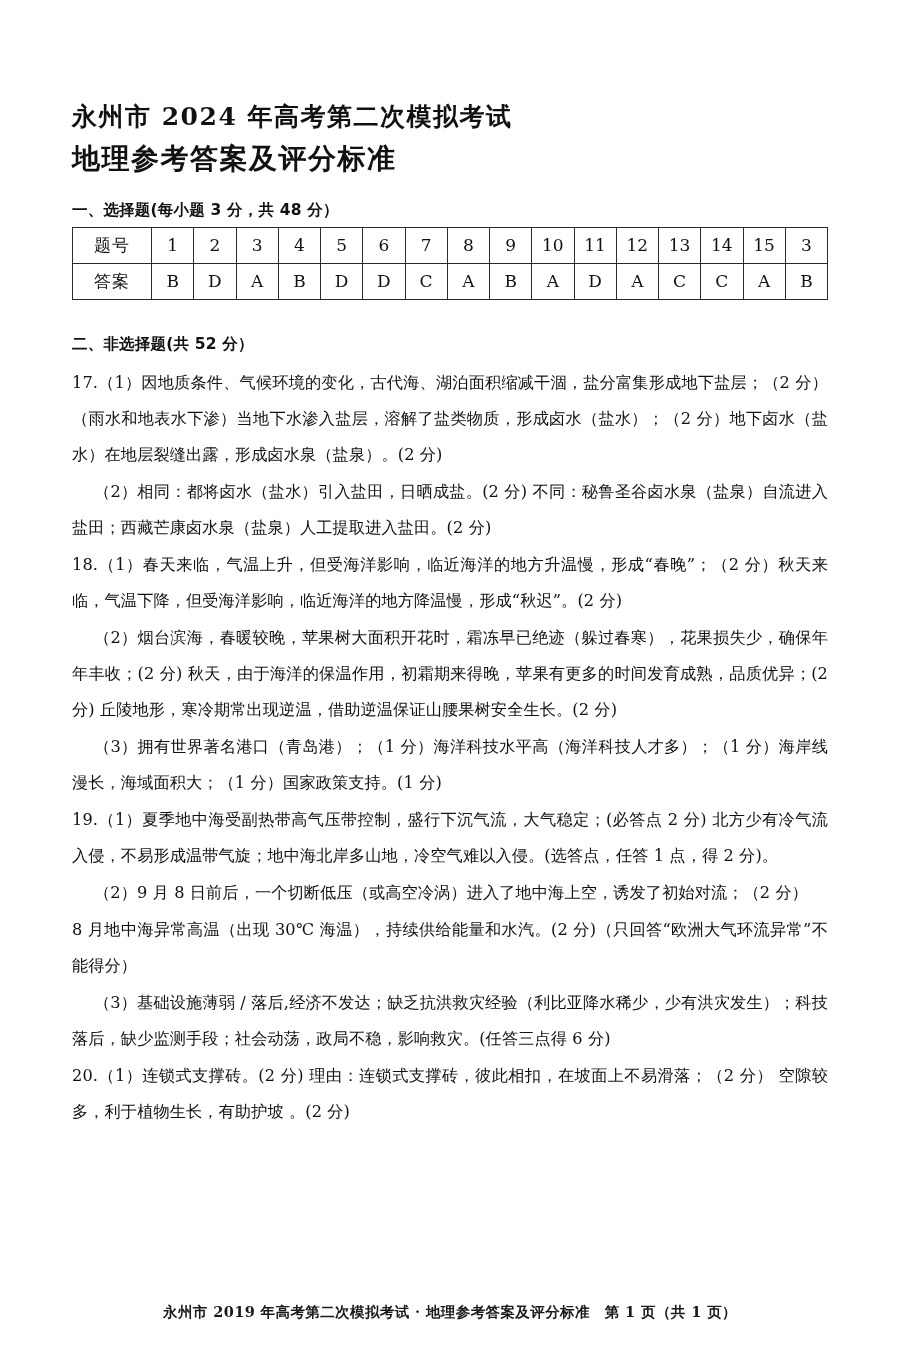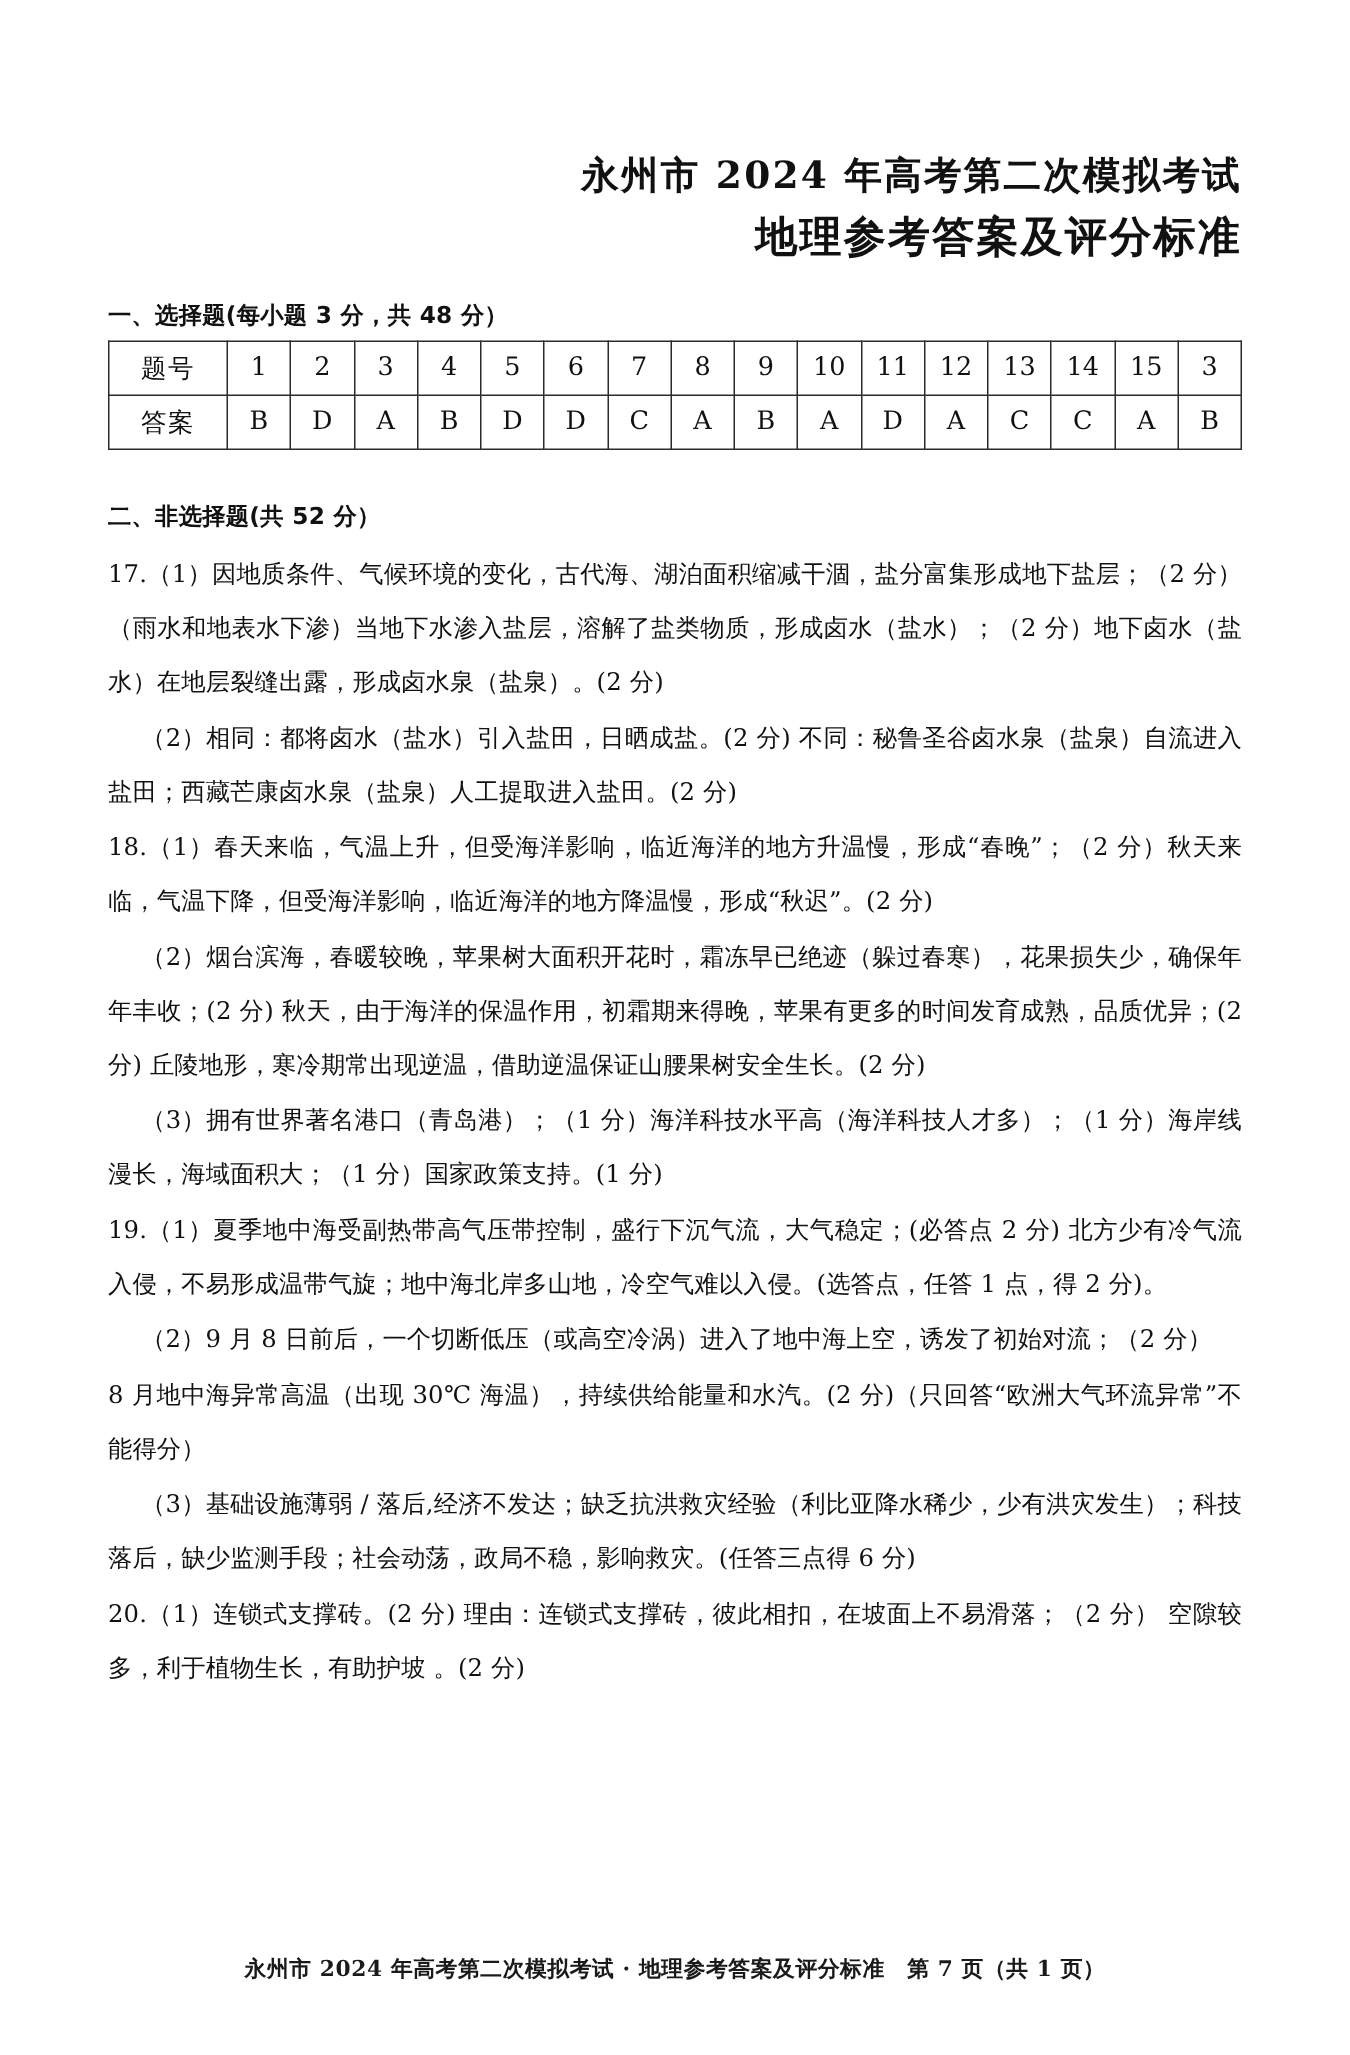--- a/index.html
+++ b/index.html
@@ -21,21 +21,21 @@
     left: 0; top: 0;
     width: 900px;
     height: 1370px;
     box-sizing: border-box;
     padding: 0 72px;
   }
 
   
   .title-block {
     padding-top: 100px;
-    text-align: right;
+    text-align: left;
   }
   .doc-title {
     font-family: "DejaVu Serif", "Liberation Serif", serif;
     font-size: 25px;
     font-weight: 700;
     letter-spacing: 1.5px;
     line-height: 1.35;
     margin: 0;
   }
   .doc-subtitle {
@@ -177,15 +177,15 @@
     <p class="para">18.（1）春天来临，气温上升，但受海洋影响，临近海洋的地方升温慢，形成“春晚”；（2 分）秋天来临，气温下降，但受海洋影响，临近海洋的地方降温慢，形成“秋迟”。(2 分)</p>
     <p class="para indent">（2）烟台滨海，春暖较晚，苹果树大面积开花时，霜冻早已绝迹（躲过春寒），花果损失少，确保年年丰收；(2 分) 秋天，由于海洋的保温作用，初霜期来得晚，苹果有更多的时间发育成熟，品质优异；(2 分) 丘陵地形，寒冷期常出现逆温，借助逆温保证山腰果树安全生长。(2 分)</p>
     <p class="para indent">（3）拥有世界著名港口（青岛港）；（1 分）海洋科技水平高（海洋科技人才多）；（1 分）海岸线漫长，海域面积大；（1 分）国家政策支持。(1 分)</p>
     <p class="para">19.（1）夏季地中海受副热带高气压带控制，盛行下沉气流，大气稳定；(必答点 2 分) 北方少有冷气流入侵，不易形成温带气旋；地中海北岸多山地，冷空气难以入侵。(选答点，任答 1 点，得 2 分)。</p>
     <p class="para indent">（2）9 月 8 日前后，一个切断低压（或高空冷涡）进入了地中海上空，诱发了初始对流；（2 分）</p>
     <p class="para">8 月地中海异常高温（出现 30℃ 海温），持续供给能量和水汽。(2 分)（只回答“欧洲大气环流异常”不能得分）</p>
     <p class="para indent">（3）基础设施薄弱 / 落后,经济不发达；缺乏抗洪救灾经验（利比亚降水稀少，少有洪灾发生）；科技落后，缺少监测手段；社会动荡，政局不稳，影响救灾。(任答三点得 6 分)</p>
     <p class="para">20.（1）连锁式支撑砖。(2 分) 理由：连锁式支撑砖，彼此相扣，在坡面上不易滑落；（2 分） 空隙较多，利于植物生长，有助护坡 。(2 分)</p>
   </div>
 
-  <div class="footer">永州市 2024 年高考第二次模拟考试 · 地理参考答案及评分标准　第 7 页（共 1 页）</div>
+  <div class="footer">永州市 2019 年高考第二次模拟考试 · 地理参考答案及评分标准　第 1 页（共 1 页）</div>
 
 </div>
 
 </body></html>

